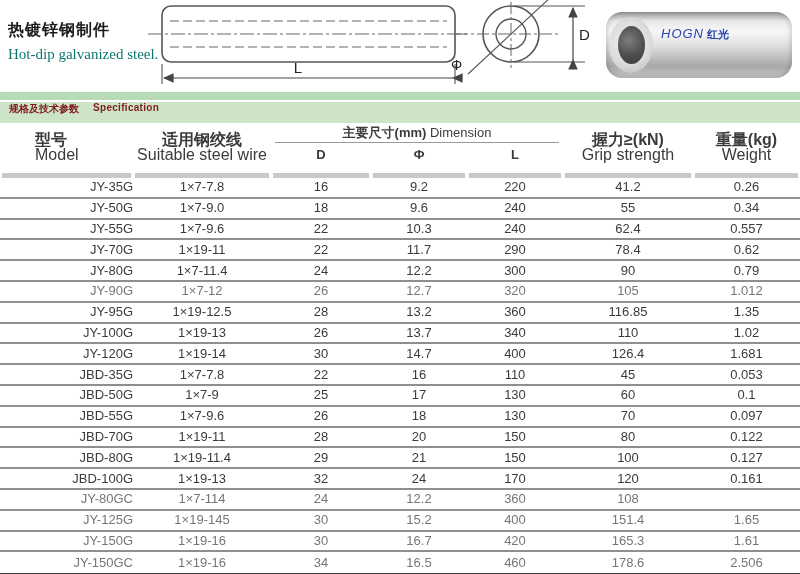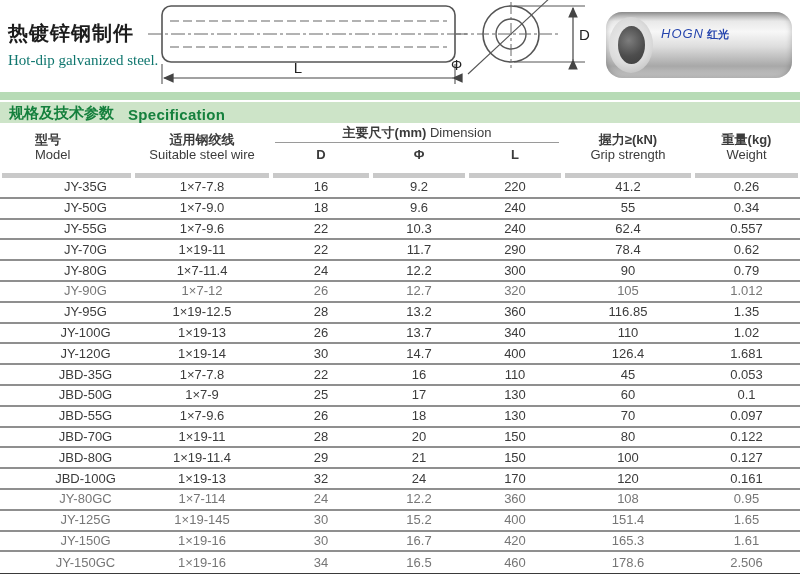--- a/index.html
+++ b/index.html
@@ -4,21 +4,21 @@
 <style>
   * { margin:0; padding:0; box-sizing:border-box; }
   html,body { background:#fff; }
   .page {
     position:relative; width:800px; height:574px; background:#fff;
     overflow:hidden; font-family:"Liberation Sans", sans-serif; color:#3b3b3b;
   }
   
   .top { position:absolute; left:0; top:0; width:800px; height:92px; }
   .intro { position:absolute; left:8px; top:20px; }
-  .title-cn { font-size:20px; font-weight:bold; color:#1c1c1c; letter-spacing:1px; }
+  .title-cn { font-size:16px; font-weight:bold; color:#1c1c1c; letter-spacing:1px; }
   .title-en { font-family:"Liberation Serif", serif; font-size:15px; color:#0f766e; margin-top:5px; }
   svg text { font-family:"Liberation Sans", sans-serif; }
   .drawing1 { position:absolute; left:148px; top:0; }
   .drawing2 { position:absolute; left:438px; top:0; }
   
   .photo {
     position:absolute; left:606px; top:12px; width:186px; height:66px;
     border-radius:16px;
     background:linear-gradient(180deg,#9d9d9d 0%,#e9e9e9 14%,#f7f7f7 30%,#dedede 52%,#a8a8a8 82%,#c9c9c9 100%);
     box-shadow:inset 0 0 6px rgba(0,0,0,.25);
@@ -33,43 +33,43 @@
   }
   .logo { position:absolute; left:55px; top:12px; color:var(--logo-blue,#2645ad); white-space:nowrap; }
   .logo-en { font-weight:normal; font-style:italic; font-size:13px; letter-spacing:1px; }
   .logo-cn { font-size:11px; font-weight:bold; margin-left:3px; }
   
   .banner { position:absolute; left:0; top:92px; width:800px; height:31px; }
   .banner-stripe { height:8px; background:var(--banner-green-light,#b7dbb6); }
   .banner-gap { height:2px; background:#fff; }
   .banner-main {
     height:21px; background:var(--banner-green,#cde4c8);
-    display:flex; align-items:flex-end; padding-left:9px;
-    font-weight:bold; font-size:15px; color:#15803d;
+    display:flex; align-items:flex-start; padding-left:9px;
+    font-weight:bold; font-size:10px; color:#7f1d1d;
   }
   .banner-main .en { margin-left:14px; letter-spacing:.3px; }
   
   .grid7 { display:grid; grid-template-columns:133px 138px 100px 96px 96px 130px 107px; }
   .thead { position:absolute; left:0; top:123px; width:800px; height:55px; }
-  .hcell { text-align:center; font-size:13px; color:#3b3b3b; padding-top:9px; line-height:15px; }
+  .hcell { text-align:center; font-size:16px; color:#3b3b3b; padding-top:9px; line-height:15px; }
   .hcell .cn { font-weight:bold; }
   .hcell-model { text-align:left; padding-left:35px; }
   .dim-group { grid-column:3 / span 3; padding-top:2px; }
   .dim-title { text-align:center; font-size:13px; line-height:15px; padding-bottom:2px; }
   .dim-title .cn { font-weight:bold; }
   .dim-rule { height:1px; background:#9a9a9a; margin:0 4px; }
   .dim-sub { display:grid; grid-template-columns:100px 96px 96px; }
   .dim-sub div { text-align:center; font-size:13px; font-weight:bold; padding-top:4px; }
   .hbars { position:absolute; left:0; bottom:0; width:800px; }
   .hbars .bar { height:5px; background:#c9c9c9; margin:0 2px; }
   .tbody { position:absolute; left:0; top:178px; width:800px; border-bottom:3px solid #3a3a3a; }
   .trow { height:20.8px; border-bottom:2px solid #8f8f8f; align-items:center; }
   .trow:last-child { border-bottom:none; }
   .tcell { font-size:13px; text-align:center; line-height:18px; }
-  .tcell.c0 { text-align:center; padding-left:38px; }
+  .tcell.c0 { text-align:right; padding-left:38px; }
   
   .trow:nth-child(6), .trow:nth-child(n+16) { color:#767676; }
 </style>
 </head>
 <body>
 
 <div class="page">
 
   <div class="top">
     <div class="intro">
@@ -308,21 +308,20 @@
         <div class="tcell c5">120</div>
         <div class="tcell c6">0.161</div>
       </div>
       <div class="trow grid7">
         <div class="tcell c0">JY-80GC</div>
         <div class="tcell c1">1×7-114</div>
         <div class="tcell c2">24</div>
         <div class="tcell c3">12.2</div>
         <div class="tcell c4">360</div>
         <div class="tcell c5">108</div>
-        <div class="tcell c6">0.95</div>
       </div>
       <div class="trow grid7">
         <div class="tcell c0">JY-125G</div>
         <div class="tcell c1">1×19-145</div>
         <div class="tcell c2">30</div>
         <div class="tcell c3">15.2</div>
         <div class="tcell c4">400</div>
         <div class="tcell c5">151.4</div>
         <div class="tcell c6">1.65</div>
       </div>

